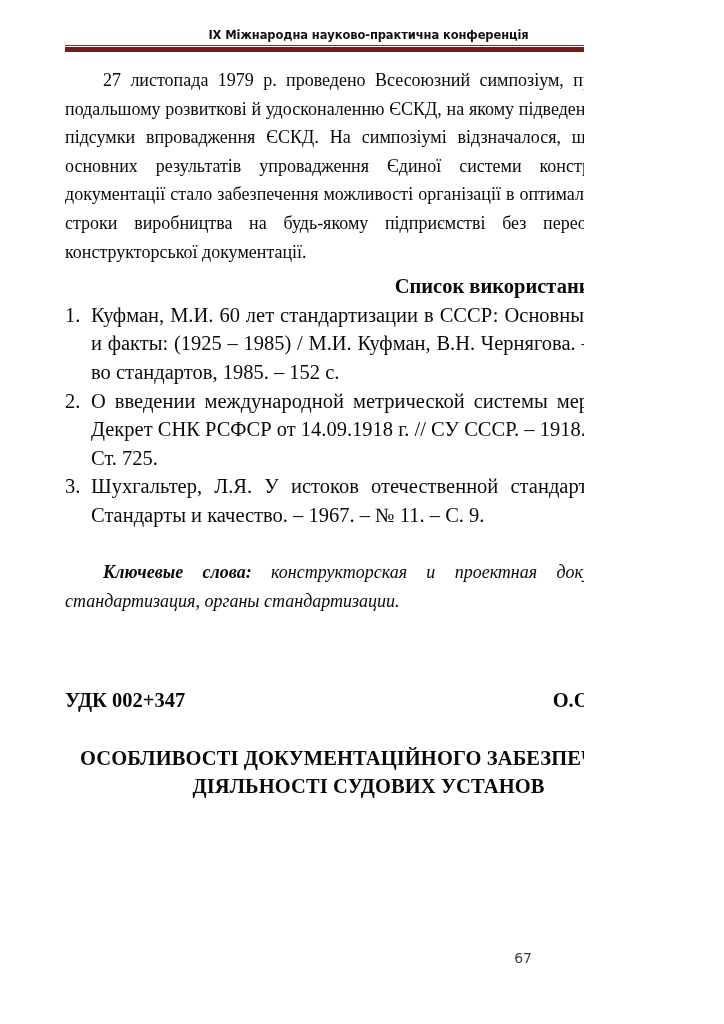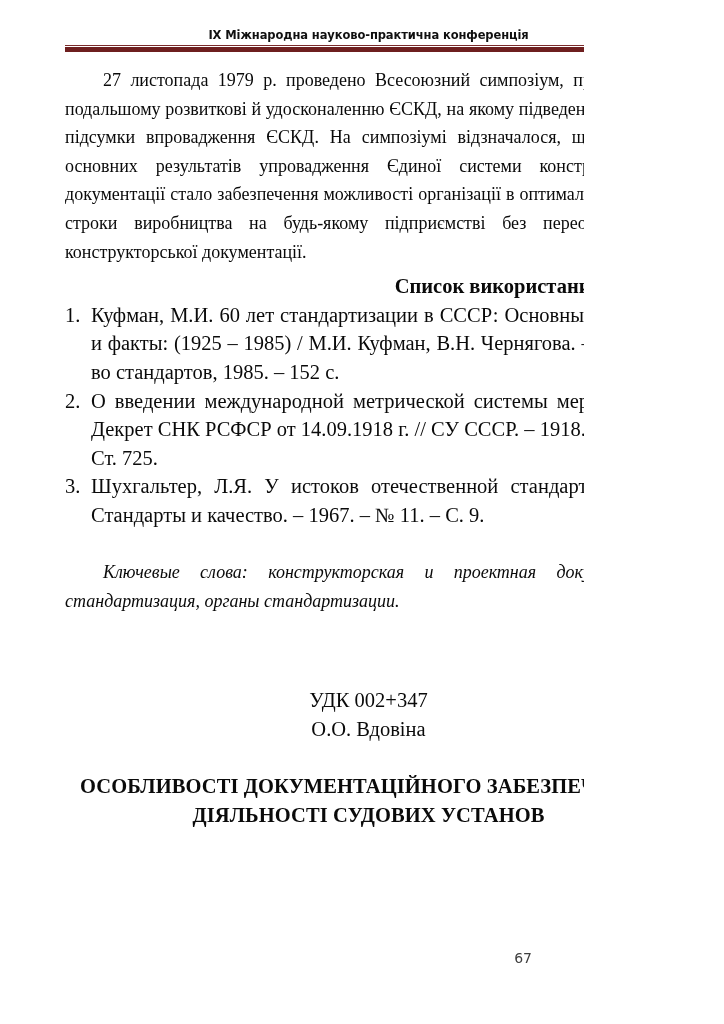--- a/index.html
+++ b/index.html
@@ -91,40 +91,39 @@
     text-align: left;
   }
 
   .italic-block {
     font-style: italic;
   }
   .italic-block p {
     font-style: italic;
   }
   .lead-label {
-    font-weight: normal;
+    font-weight: bold;
     font-style: italic;
   }
 
   .spacer-line {
     height: 28.6px;
   }
   .spacer-half {
     height: 14px;
   }
 
   
   .udc-row {
     display: flex;
     justify-content: space-between;
-    align-items: center;
-    font-size: 20.5px;
-    line-height: 28.6px;
-    font-weight: normal;
-    flex-direction: column;
+    align-items: flex-end;
+    font-size: 20.5px;
+    line-height: 28.6px;
+    font-weight: bold;
   }
 
   .article-title {
     margin: 0;
     font-size: 20.5px;
     line-height: 28.6px;
     font-weight: bold;
     text-align: center;
     letter-spacing: 0.1px;
   }

